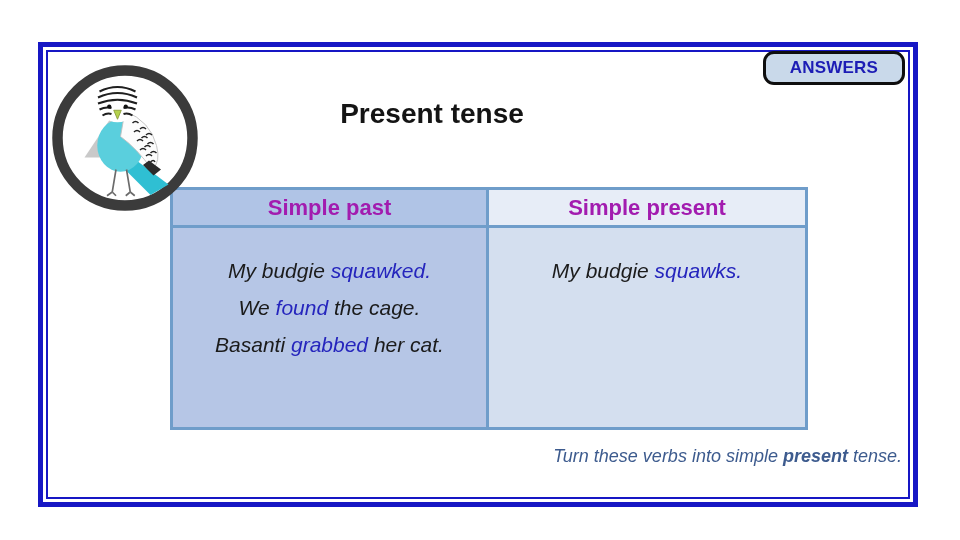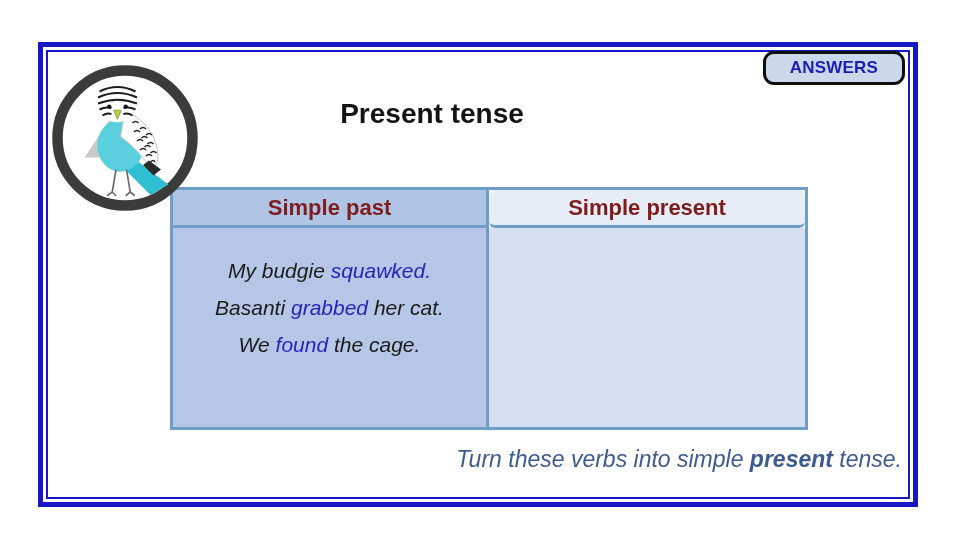--- a/index.html
+++ b/index.html
@@ -44,36 +44,36 @@
     display:grid;
     grid-template-columns:1fr 1fr;
     grid-template-rows:38px 1fr;
     z-index:1;
   }
   .cell { box-sizing:border-box; }
   .cell.left  { border-right:3px solid var(--table-border-blue, #6f9dca); }
   .cell.head  {
     border-bottom:3px solid var(--table-border-blue, #6f9dca);
     display:flex; align-items:center; justify-content:center;
-    font-size:22px; font-weight:bold; color:#7f1d1d;
+    font-size:22px; font-weight:bold; color:#a21caf;
   }
   .head.past    { background:var(--header-past-bg, #b0c4e6); }
-  .head.present { background:var(--header-present-bg, #e7edf7);border-radius:6px; }
+  .head.present { background:var(--header-present-bg, #e7edf7); }
   .body.past    { background:var(--body-past-bg, #b6c6e6); }
   .body.present { background:var(--body-present-bg, #d4dfef); }
   .cell.body { padding-top:24px; }
   .line {
     text-align:center; font-style:italic; font-size:21px; line-height:37px;
     color:#1b1b1b;
   }
   .line .hl { color:var(--verb-highlight-blue, #2525bd); }
   
   .footer {
     position:absolute; top:446px; right:58px;
-    font-style:italic; font-size:23px;
+    font-style:italic; font-size:18px;
     color:var(--instruction-blue, #3d5b8e);
     white-space:nowrap;
   }
   .footer .b { font-weight:bold; }
 </style>
 </head>
 <body>
 
 <div class="frame">
   <div class="frame-inner"></div>
@@ -130,20 +130,21 @@
   </svg>
 </div>
 
 <h1 class="title">Present tense</h1>
 
 <div class="tbl">
   <div class="cell head past left">Simple past</div>
   <div class="cell head present">Simple present</div>
   <div class="cell body past left">
     <div class="line"><span>My budgie </span><span class="hl">squawked.</span></div>
+    <div class="line"><span>We </span><span class="hl">found</span><span> the cage.</span></div>
     <div class="line"><span>Basanti </span><span class="hl">grabbed</span><span> her cat.</span></div>
-    <div class="line"><span>We </span><span class="hl">found</span><span> the cage.</span></div>
   </div>
   <div class="cell body present">
+    <div class="line"><span>My budgie </span><span class="hl">squawks.</span></div>
   </div>
 </div>
 
 <div class="footer"><span>Turn these verbs into simple </span><span class="b">present</span><span> tense.</span></div>
 
 </body></html>

